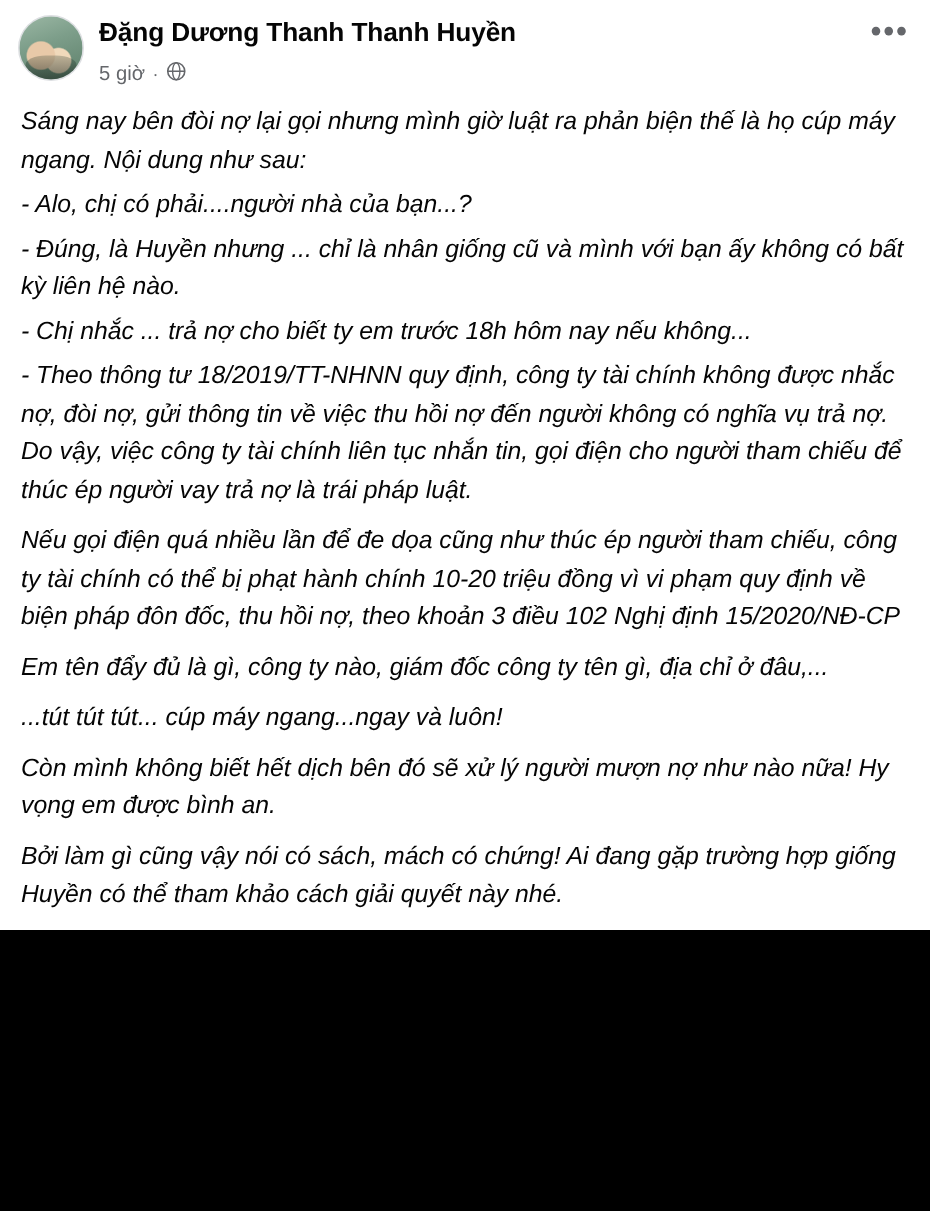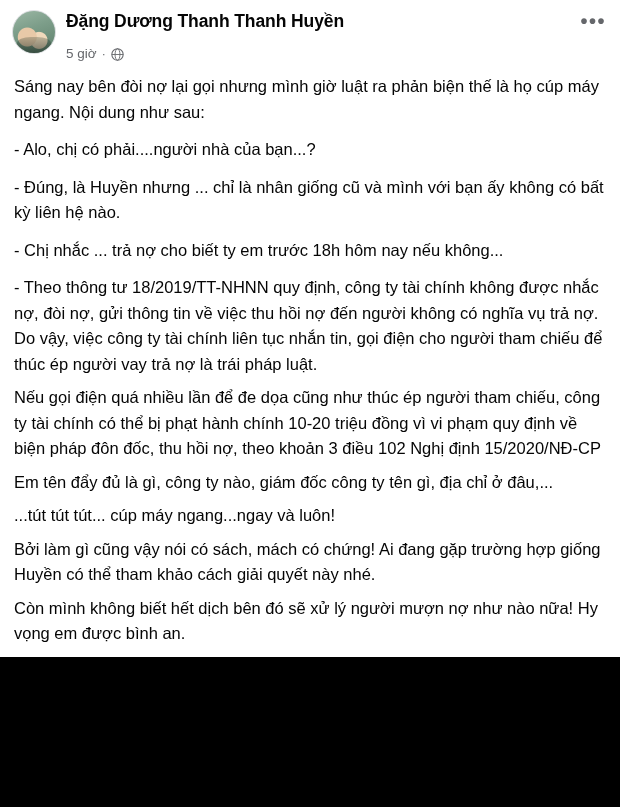--- a/index.html
+++ b/index.html
@@ -66,22 +66,22 @@
   .author-name {
     font-size: 17.5px;
     font-weight: bold;
     color: #050505;
     line-height: 21px;
     letter-spacing: -0.1px;
     white-space: nowrap;
   }
   .meta-row {
     display: flex;
-    align-items: center;
-    margin-top: 14px;
+    align-items: flex-start;
+    margin-top: 9px;
     color: #65676b;
     font-size: 13.5px;
     line-height: 16px;
   }
   .meta-dot {
     margin: 0 5px;
     font-size: 12px;
     line-height: 16px;
   }
   .globe-icon {
@@ -98,30 +98,31 @@
     color: #65676b;
     font-size: 20px;
     letter-spacing: 1.5px;
     line-height: 14px;
     font-weight: bold;
     cursor: pointer;
     user-select: none;
   }
   .post-body {
     padding: 8px 14px 0 14px;
+    font-style: italic;
   }
   .para {
     font-size: 16.5px;
     line-height: 25.5px;
     color: #050505;
     margin: 0 0 0 0;
     word-wrap: break-word;
   }
   .para + .para {
-    margin-top: 12px;
+    margin-top: 4px;
   }
   .para.gap {
     margin-top: 8px;
   }
   .bottom-black {
     position: absolute;
     left: 0;
     right: 0;
     bottom: 0;
     background: #000000;
@@ -160,21 +161,21 @@
 
     <div class="post-body">
       <p class="para">Sáng nay bên đòi nợ lại gọi nhưng mình giờ luật ra phản biện thế là họ cúp máy ngang. Nội dung như sau:</p>
       <p class="para">- Alo, chị có phải....người nhà của bạn...?</p>
       <p class="para">- Đúng, là Huyền nhưng ... chỉ là nhân giống cũ và mình với bạn ấy không có bất kỳ liên hệ nào.</p>
       <p class="para">- Chị nhắc ... trả nợ cho biết ty em trước 18h hôm nay nếu không...</p>
       <p class="para">- Theo thông tư 18/2019/TT-NHNN quy định, công ty tài chính không được nhắc nợ, đòi nợ, gửi thông tin về việc thu hồi nợ đến người không có nghĩa vụ trả nợ. Do vậy, việc công ty tài chính liên tục nhắn tin, gọi điện cho người tham chiếu để thúc ép người vay trả nợ là trái pháp luật.</p>
       <p class="para gap">Nếu gọi điện quá nhiều lần để đe dọa cũng như thúc ép người tham chiếu, công ty tài chính có thể bị phạt hành chính 10-20 triệu đồng vì vi phạm quy định về biện pháp đôn đốc, thu hồi nợ, theo khoản 3 điều 102 Nghị định 15/2020/NĐ-CP</p>
       <p class="para gap">Em tên đẩy đủ là gì, công ty nào, giám đốc công ty tên gì, địa chỉ ở đâu,...</p>
       <p class="para gap">...tút tút tút... cúp máy ngang...ngay và luôn!</p>
+      <p class="para gap">Còn mình không biết hết dịch bên đó sẽ xử lý người mượn nợ như nào nữa! Hy vọng em được bình an.</p>
       <p class="para gap">Bởi làm gì cũng vậy nói có sách, mách có chứng! Ai đang gặp trường hợp giống Huyền có thể tham khảo cách giải quyết này nhé.</p>
-      <p class="para gap">Còn mình không biết hết dịch bên đó sẽ xử lý người mượn nợ như nào nữa! Hy vọng em được bình an.</p>
     </div>
 
   </div>
 
   <div class="bottom-black" style="height:140px;"></div>
 
 </div>
 
 </body></html>

